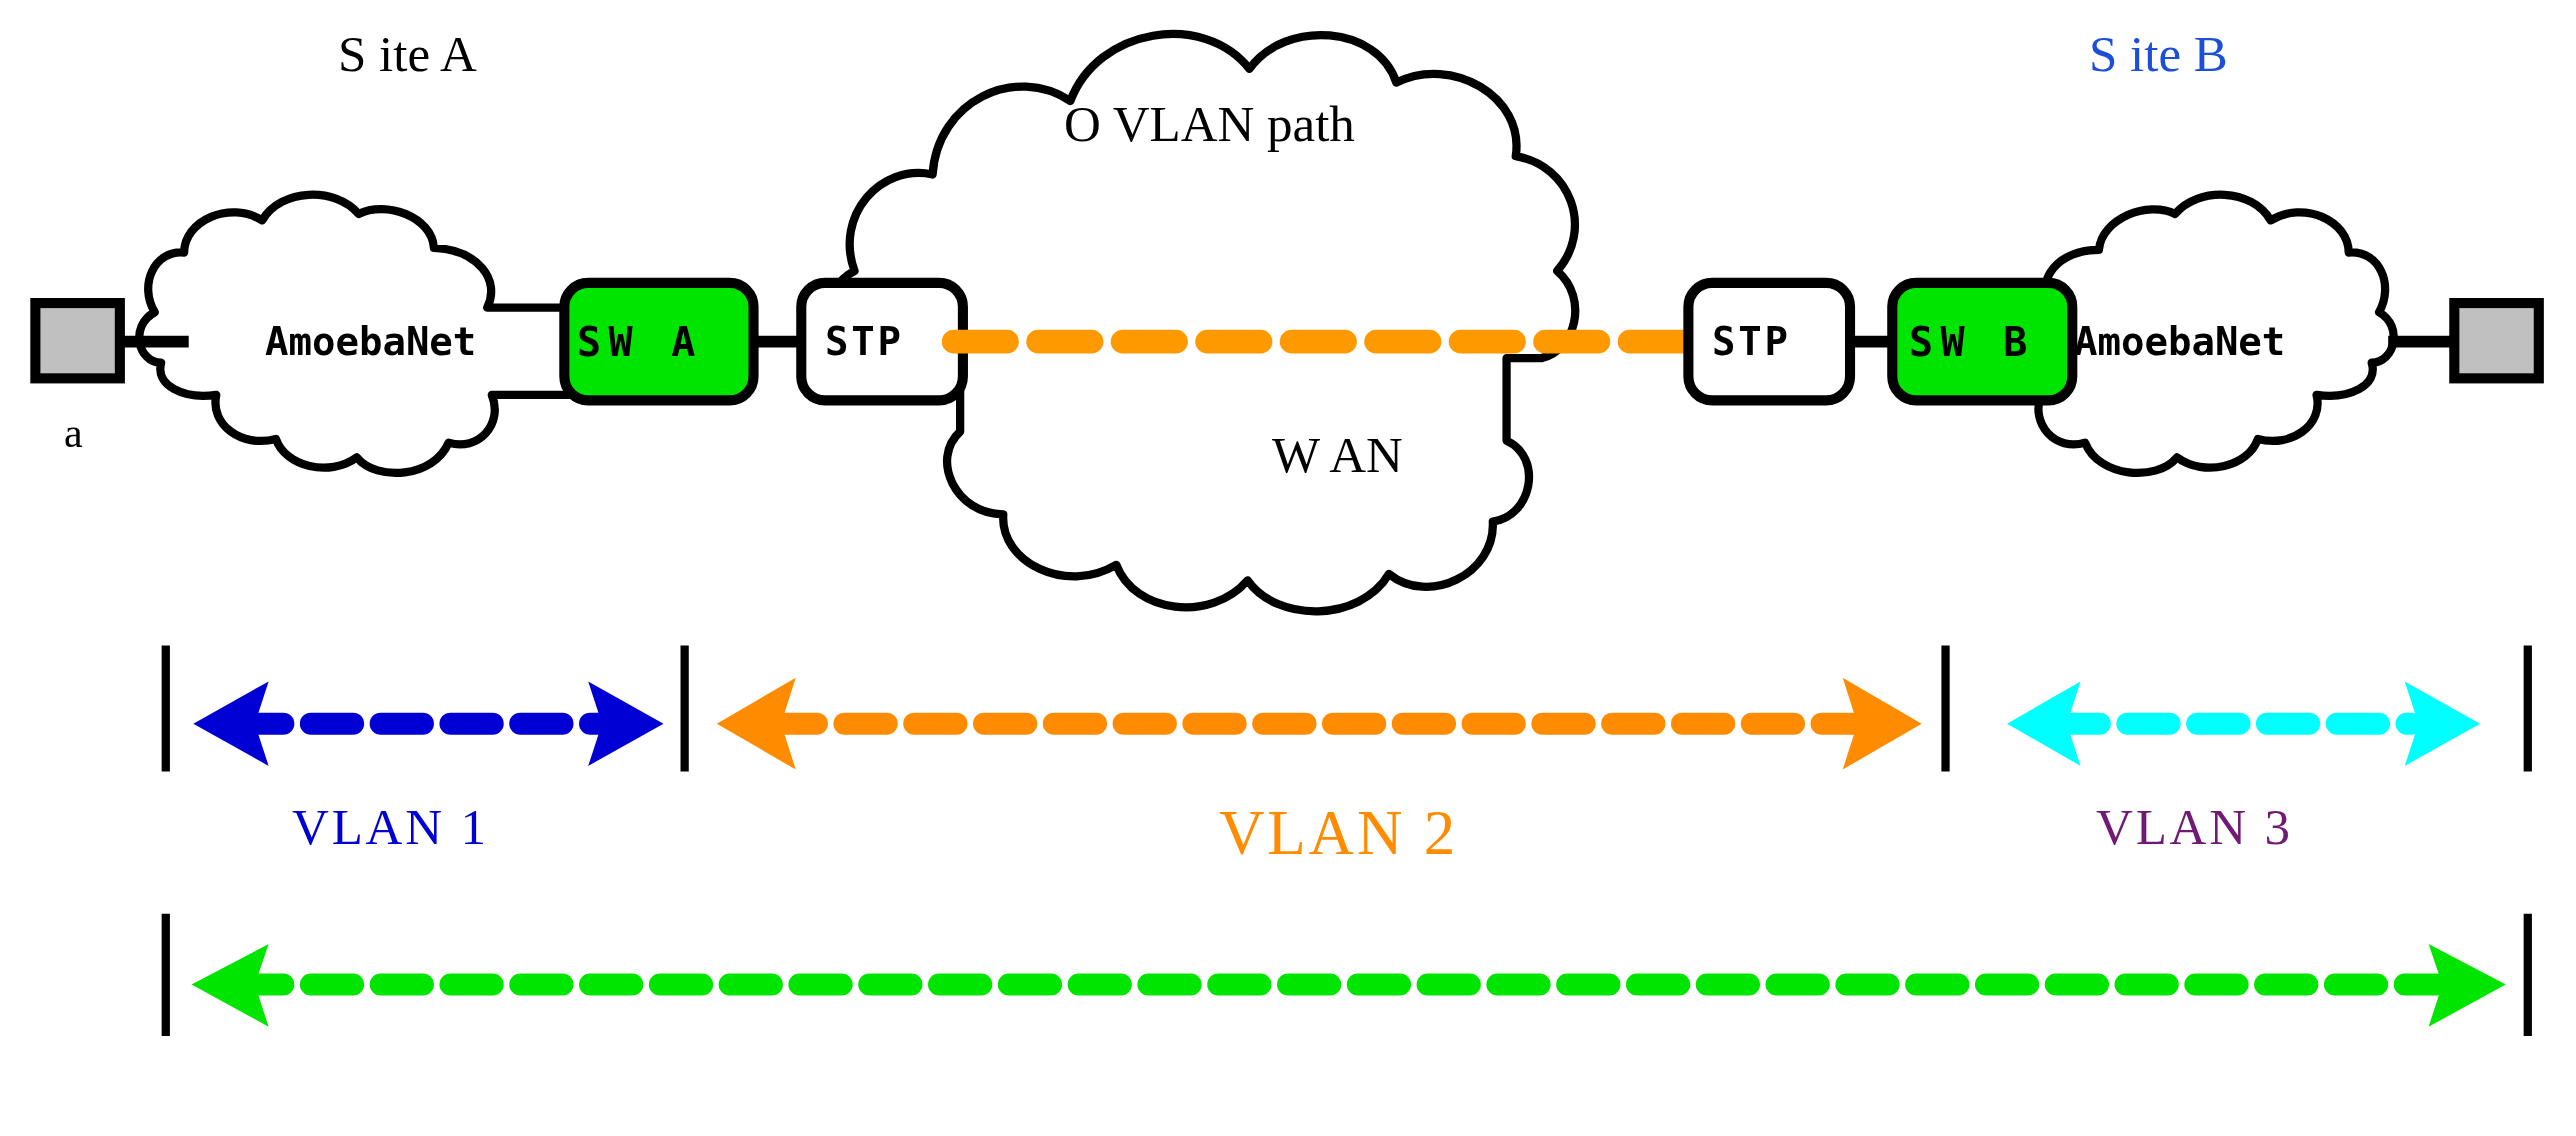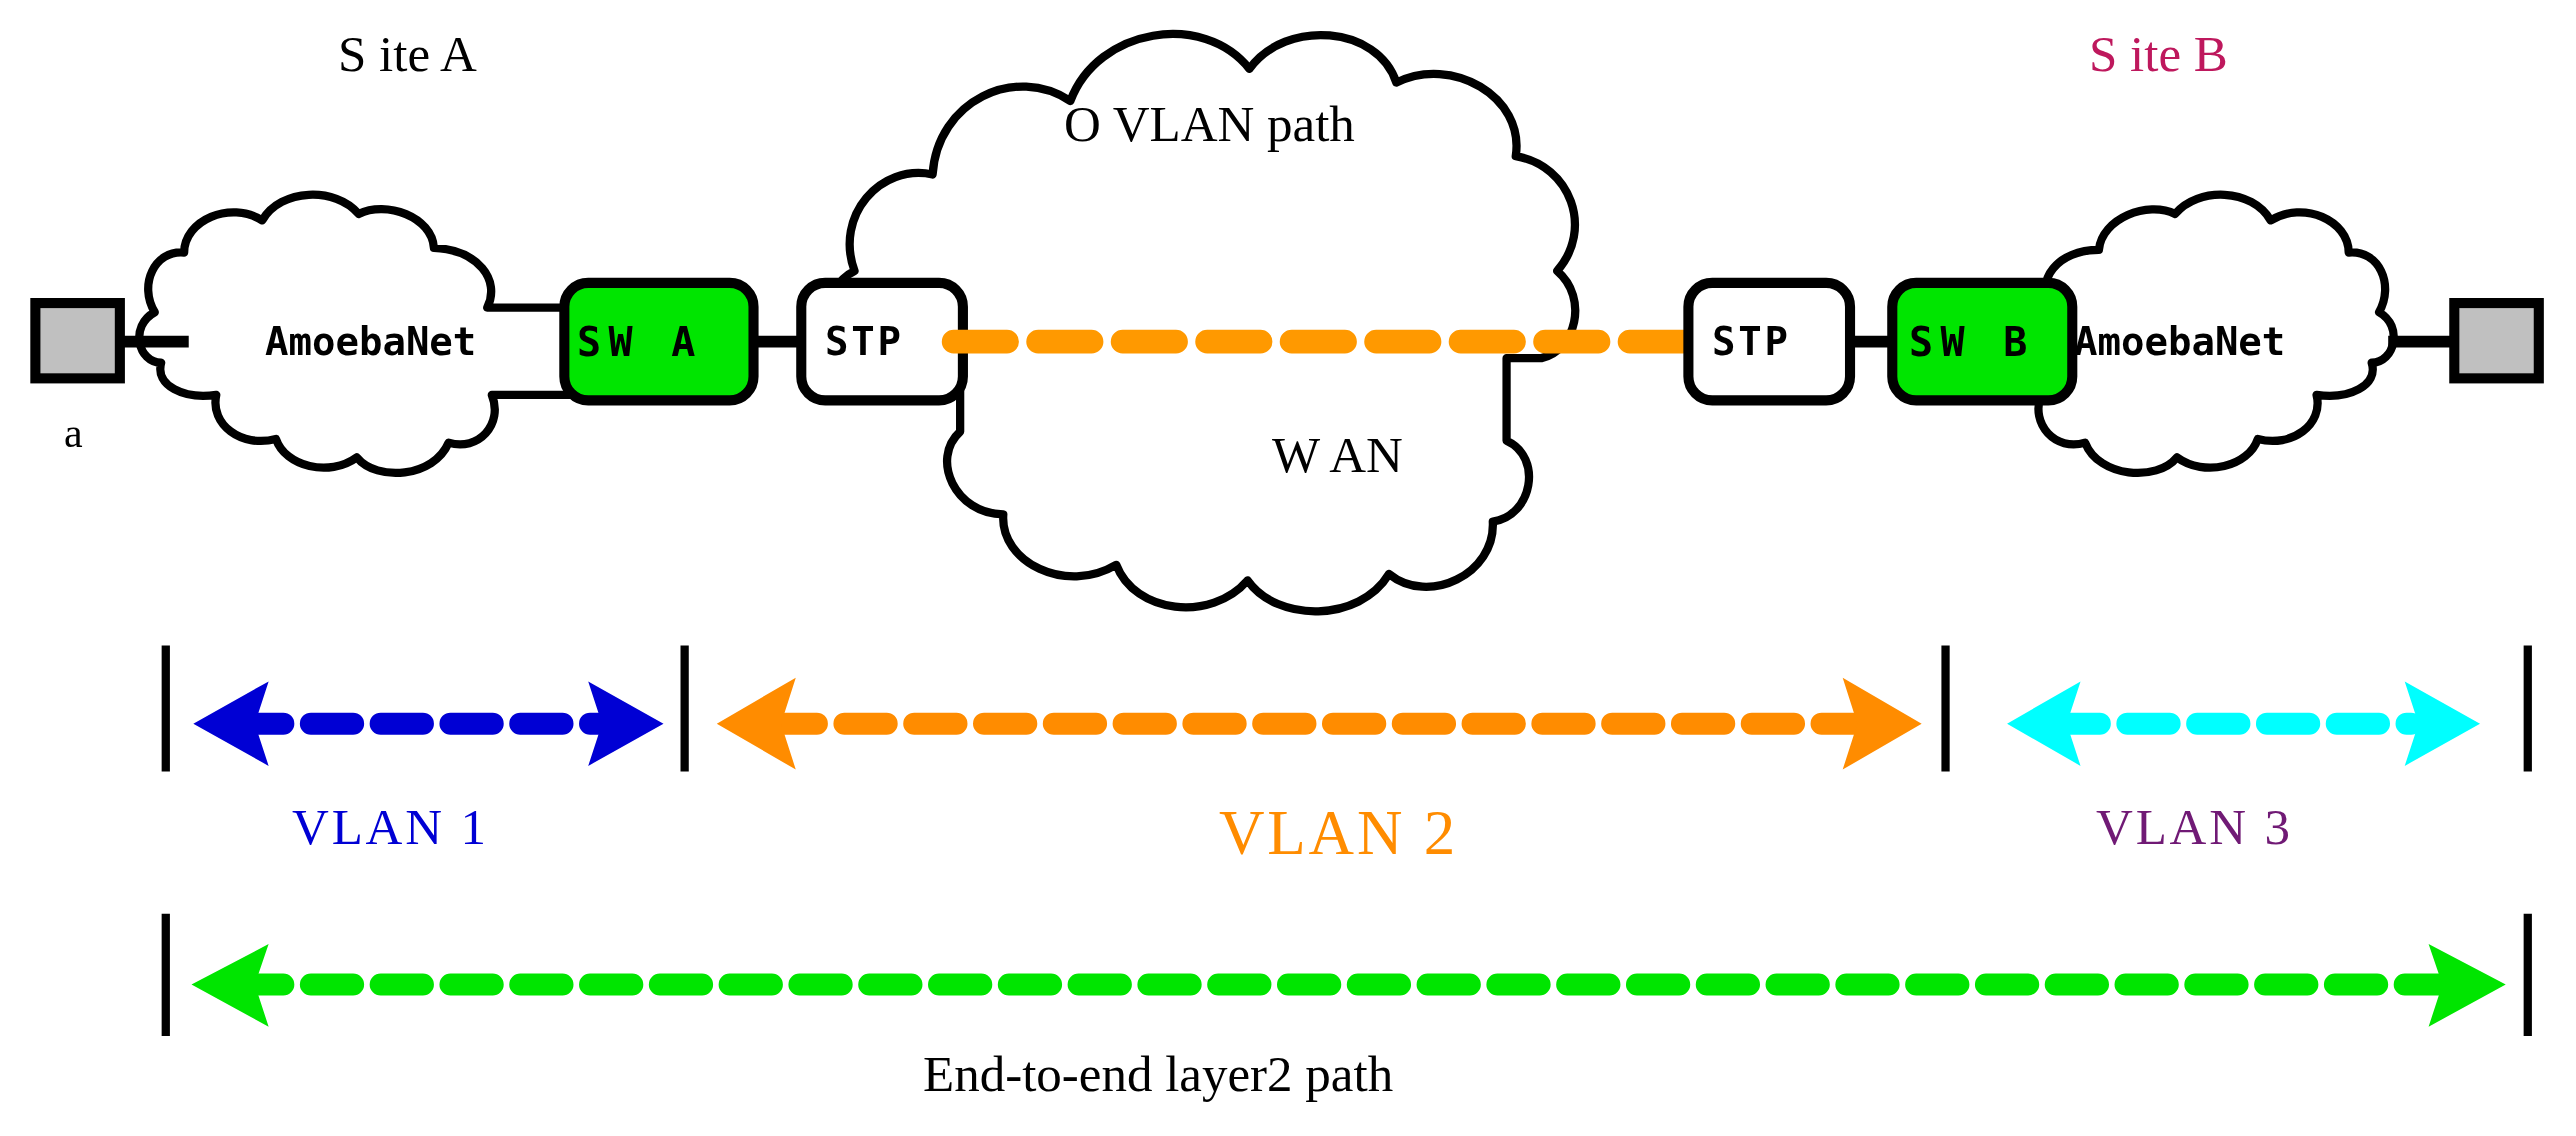--- a/index.html
+++ b/index.html
@@ -139,21 +139,21 @@
     <g>
       <line x1="262" y1="1072" x2="2672" y2="1072" stroke="#00e500" stroke-width="24" stroke-linecap="round" stroke-dasharray="46 30"></line>
       <polygon points="208,1072 292,1028 277,1072 292,1118" fill="#00e500"></polygon>
       <polygon points="2728,1072 2644,1028 2659,1072 2644,1118" fill="#00e500"></polygon>
     </g>
 
   </svg>
 
   <div class="lbl serif" style="left:338px;top:29px;font-size:51px;color:#000;">S ite A</div>
 
-  <div class="lbl serif" style="left:2089px;top:29px;font-size:51px;color:#be185d;">S ite B</div>
+  <div class="lbl serif" style="left:2089px;top:29px;font-size:51px;color:#1d4ed8;">S ite B</div>
 
   <div class="lbl mono" style="left:265px;top:322px;font-size:39px;color:#000;">AmoebaNet</div>
 
   <div class="lbl mono" style="left:2074px;top:322px;font-size:39px;color:#000;">AmoebaNet</div>
 
   <div class="lbl mono" style="left:577px;top:322px;font-size:40px;color:#000;letter-spacing:7.3px;">SW A</div>
 
   <div class="lbl mono" style="left:1909px;top:322px;font-size:40px;color:#000;letter-spacing:7.3px;">SW B</div>
 
   <div class="lbl mono" style="left:825px;top:322px;font-size:39px;color:#000;letter-spacing:2.8px;">STP</div>
@@ -165,16 +165,15 @@
   <div class="lbl serif" style="left:1272px;top:430px;font-size:51px;color:#000;text-align:right;">W AN</div>
 
   <div class="lbl serif" style="left:64px;top:412px;font-size:42px;color:#000;">a</div>
 
   <div class="lbl serif" style="left:292px;top:802px;font-size:51px;color:#0000d4;letter-spacing:2.8px;">VLAN 1</div>
 
   <div class="lbl serif" style="left:1219px;top:802px;font-size:63px;color:#ff8c00;letter-spacing:2.8px;">VLAN 2</div>
 
   <div class="lbl serif" style="left:2096px;top:802px;font-size:51px;color:#701a75;letter-spacing:2.8px;">VLAN 3</div>
 
-  <div class="lbl serif" style="left:923px;top:1049px;font-size:51px;color:#000;">End-to-end layer2 path</div>
 
 </div>
 
 
 </body></html>

